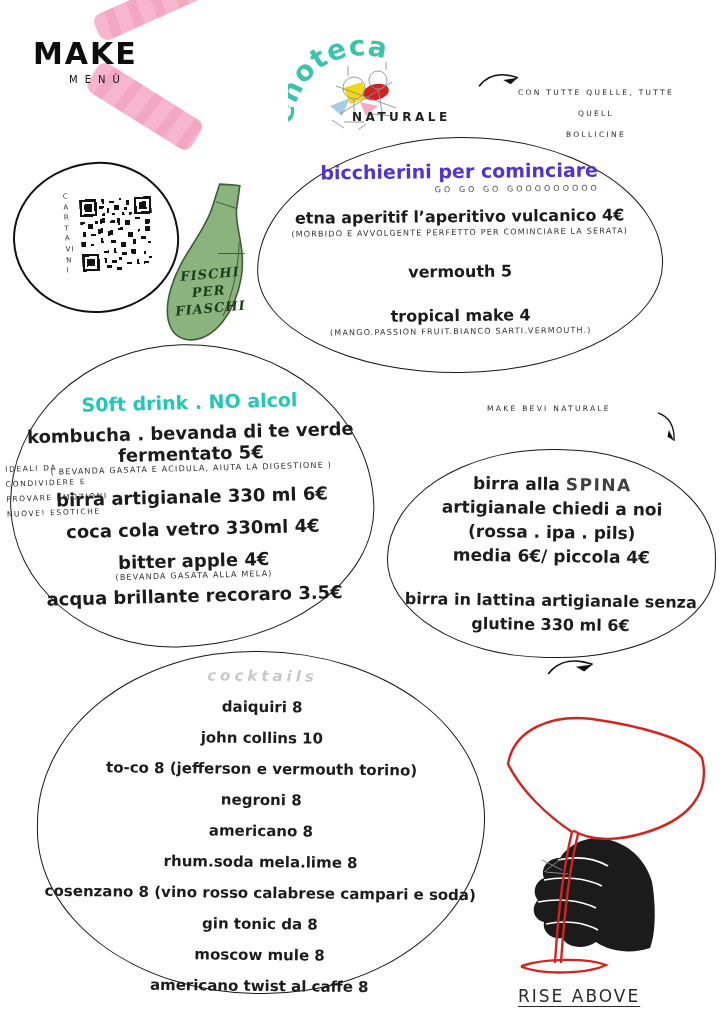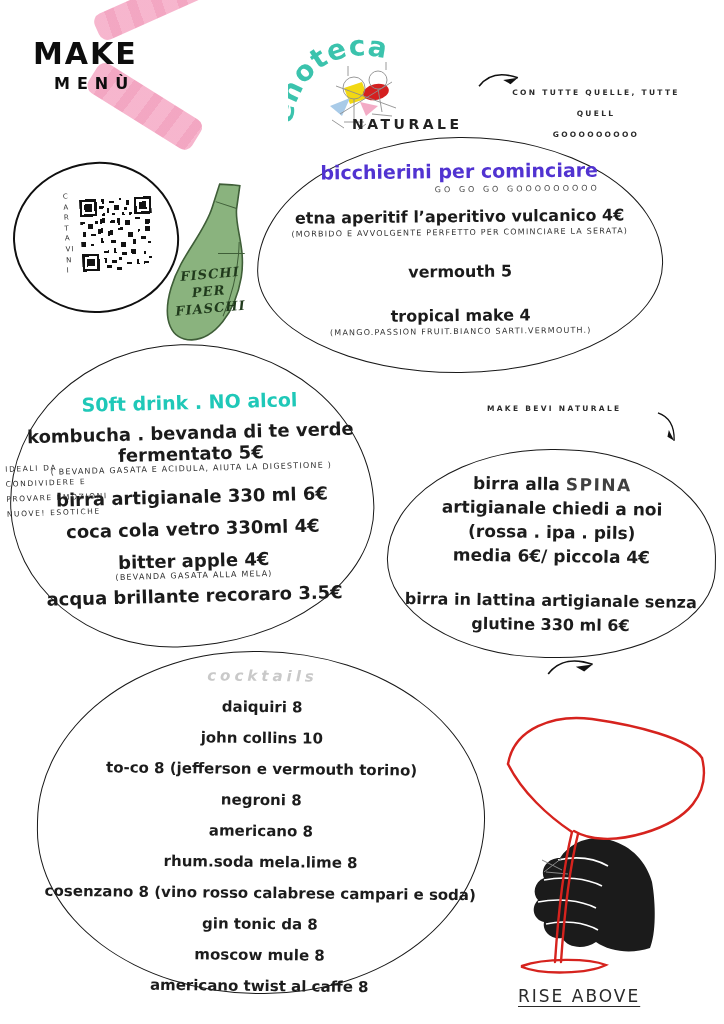--- a/index.html
+++ b/index.html
@@ -9,27 +9,27 @@
     font-family:"DejaVu Sans","Liberation Sans",sans-serif;color:#1c1c1c;
   }
   .abs{position:absolute;}
 
   
   .brush{background:repeating-linear-gradient(95deg,#f6b2cb 0 14px,#f2a2bf 14px 24px);border-radius:9px;opacity:.95;}
   .brush-upper{left:97px;top:16px;width:114px;height:28px;transform:rotate(-24deg);transform-origin:0 50%;}
   .brush-lower{left:93px;top:57px;width:122px;height:34px;transform:rotate(32deg);transform-origin:0 50%;}
   .brand{left:33px;top:36px;z-index:2;}
   .brand-title{font-size:30px;font-weight:900;letter-spacing:2px;color:#0d0d0d;}
-  .brand-sub{margin-top:3px;margin-left:21px;font-size:16px;font-weight:700;letter-spacing:7px;color:#0d0d0d;}
+  .brand-sub{margin-top:3px;margin-left:36px;font-size:10px;font-weight:400;letter-spacing:7px;color:#0d0d0d;}
 
   
   .logo-svg{left:288px;top:36px;width:152px;height:94px;}
-  .logo-tagline{left:352px;top:116px;font-size:14px;font-weight:600;letter-spacing:3.5px;color:#222;}
-
-  .tiny-caps{font-size:7.5px;letter-spacing:2.3px;color:#2b2b2b;font-weight:700;}
+  .logo-tagline{left:352px;top:110px;font-size:12px;font-weight:600;letter-spacing:3.5px;color:#222;}
+
+  .tiny-caps{font-size:7.5px;letter-spacing:2.3px;color:#2b2b2b;font-weight:400;}
   .top-note{left:498px;top:82px;width:196px;text-align:center;line-height:21px;}
 
   
   .oval{border:1.7px solid #191919;background:#fff;}
   .starters-oval{left:257px;top:137px;width:404px;height:234px;border-radius:50% 50% 50% 50% / 56% 54% 46% 44%;transform:rotate(-.6deg);text-align:center;}
   .qr-circle{left:13px;top:162px;width:162px;height:147px;border:2px solid #101010;border-radius:52% 48% 50% 50% / 50% 52% 48% 50%;transform:rotate(-3deg);}
   .soft-oval{left:10px;top:344px;width:362px;height:301px;border-radius:48% 52% 55% 45% / 52% 55% 45% 48%;transform:rotate(-1.5deg);text-align:center;border-width:1.9px;}
   .beer-oval{left:387px;top:449px;width:327px;height:207px;border-radius:52% 48% 50% 50% / 55% 52% 45% 48%;transform:rotate(.8deg);text-align:center;}
   .cocktails-oval{left:37px;top:651px;width:446px;height:341px;border-radius:49% 51% 50% 50% / 51% 49% 52% 48%;transform:rotate(.6deg);text-align:center;border-width:1.9px;}
 
@@ -120,21 +120,21 @@
     <path d="M1 15 C 10 3 24 2 38 7" stroke="#111" stroke-width="1.8" fill="none"></path>
       <path d="M38 7 L24 9 L31 13 Z" fill="#111"></path>
   </svg>
   <svg class="bird" style="left:545px;top:656px;width:52px;height:24px;" viewBox="0 0 40 20">
     <path d="M1 15 C 10 3 24 2 38 7" stroke="#111" stroke-width="1.4" fill="none"></path>
       <path d="M38 7 L24 9 L31 13 Z" fill="#111"></path>
   </svg>
 
   <div class="abs top-note">
     <div class="tiny-caps">CON TUTTE QUELLE, TUTTE QUELL</div>
-    <div class="tiny-caps">GOOOOOOOOO</div>
+    <div class="tiny-caps">BOLLICINE</div>
   </div>
 
   <div class="abs oval starters-oval">
     <div class="sec-title starters-title">bicchierini per cominciare</div>
     <div class="starters-sub">GO GO GO GOOOOOOOOO</div>
     <div class="item mt14">etna aperitif l’aperitivo vulcanico 4€</div>
     <div class="note mt2">(MORBIDO E AVVOLGENTE PERFETTO PER COMINCIARE LA SERATA)</div>
     <div class="item mt26">vermouth 5</div>
     <div class="item mt26">tropical make 4</div>
     <div class="note mt2">(MANGO.PASSION FRUIT.BIANCO SARTI.VERMOUTH.)</div>

